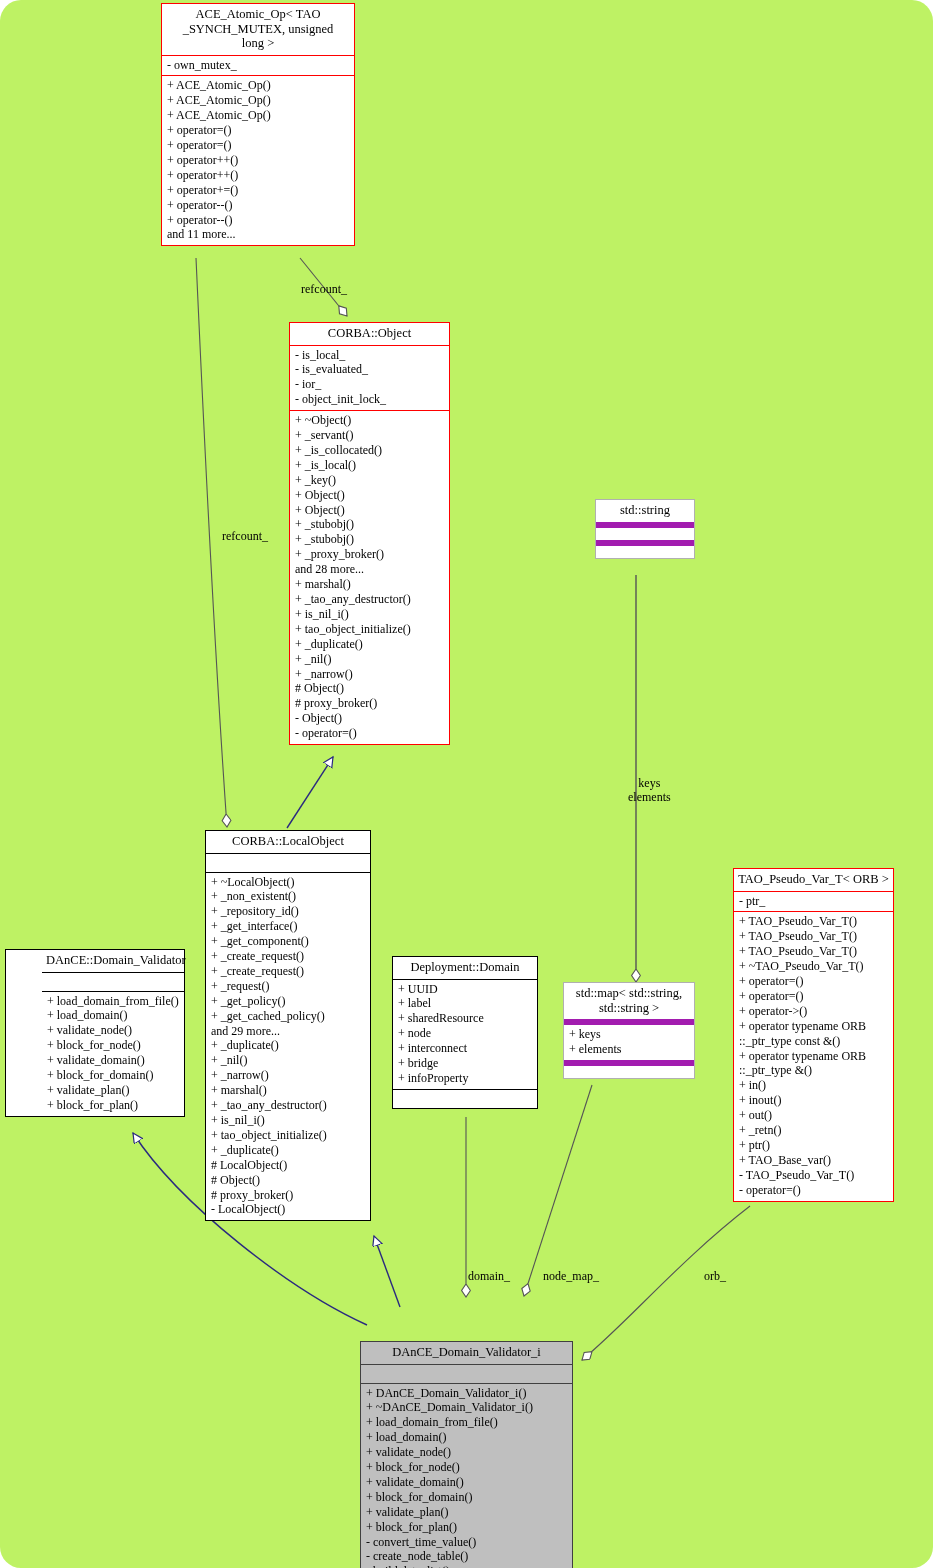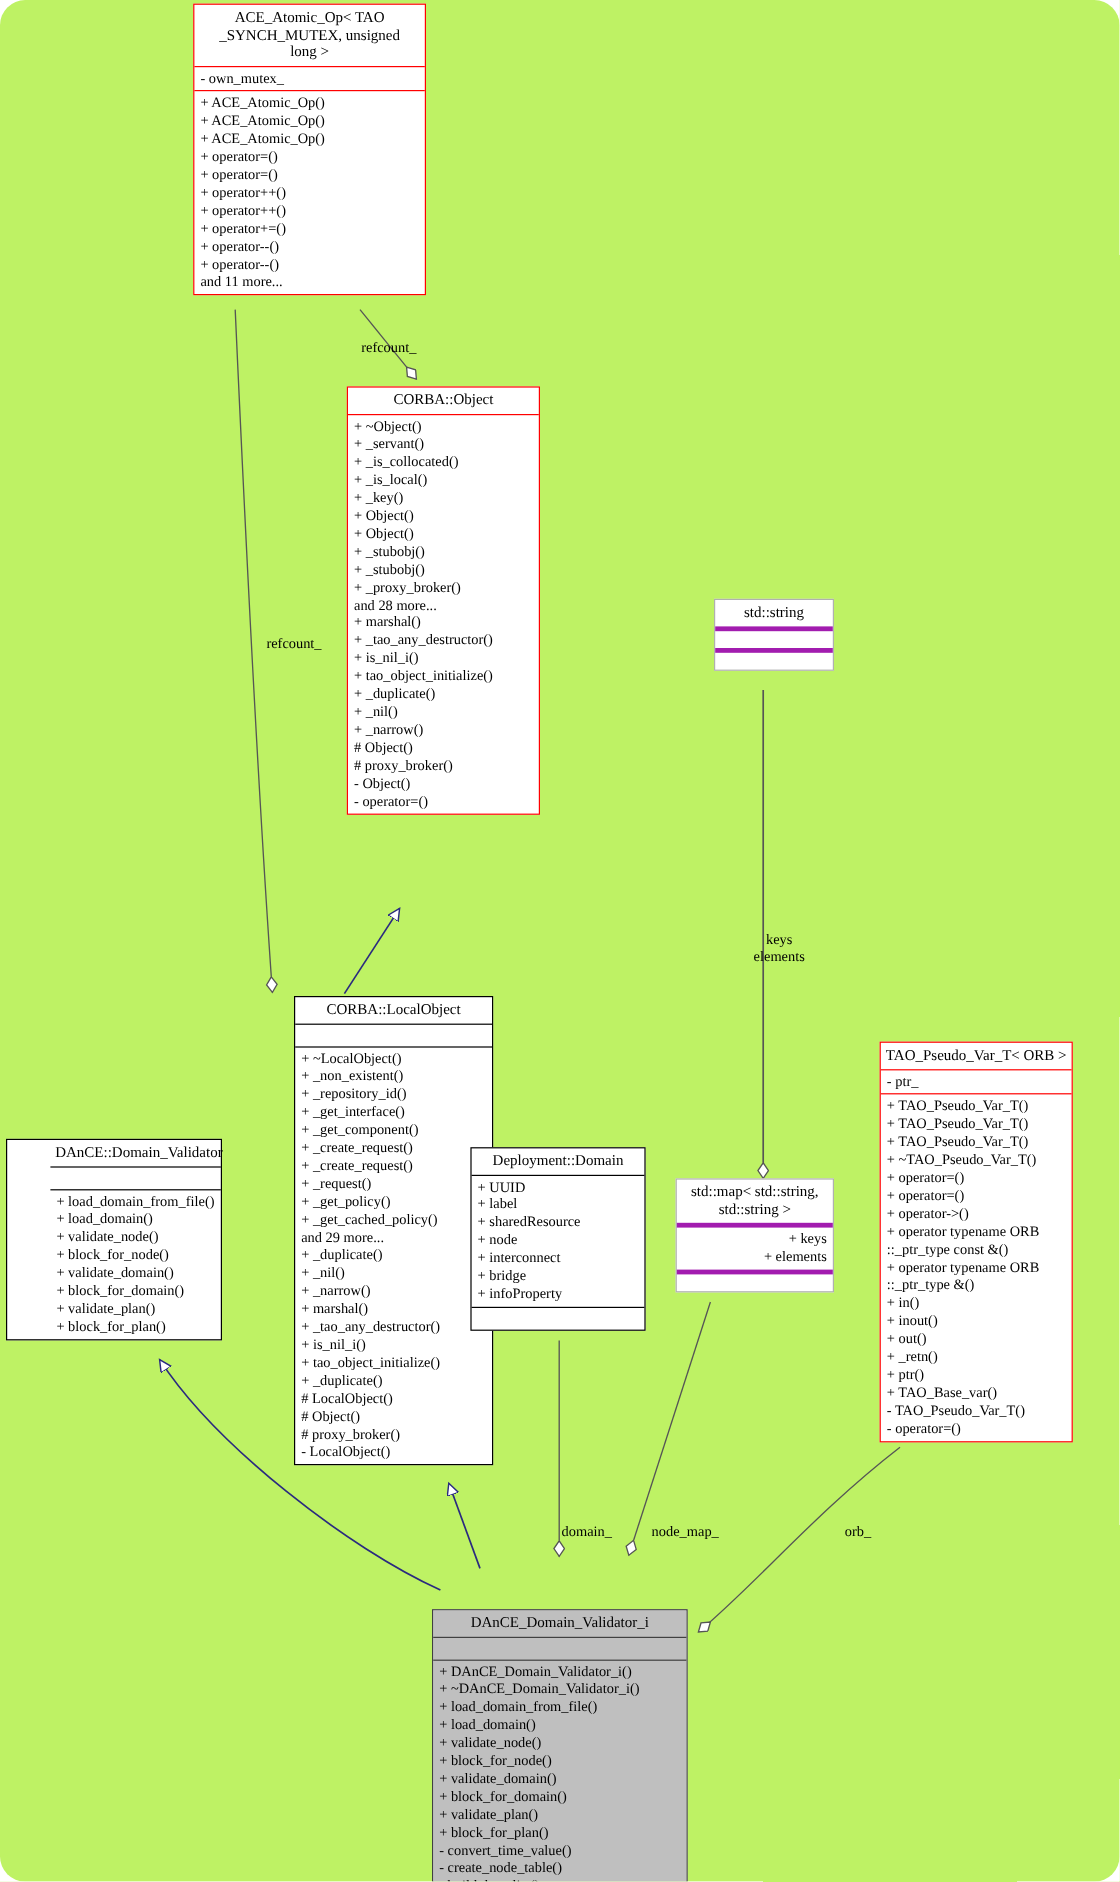--- a/index.html
+++ b/index.html
@@ -41,21 +41,21 @@
     box-sizing: border-box;
     padding: 2px 5px 3px 5px;
   }
   .sec.title {
     text-align: center;
     padding: 3px 4px 4px 4px;
   }
   .node.red > .sec + .sec { border-top: 1px solid #ff0000; }
   .node.black > .sec + .sec { border-top: 1px solid #000000; }
   .node.gray-fill > .sec + .sec { border-top: 1px solid #404040; }
-  .node.lightgray > .sec + .sec { border-top: 4px solid #a21caf; text-align: right; }
+  .node.lightgray > .sec + .sec { border-top: 6px solid #a21caf; }
 
   .title-txt {
     font-size: 12.5px;
     line-height: 14.5px;
     color: #000;
     white-space: pre-line;
   }
   .member {
     font-size: 12px;
     line-height: 14.9px;
@@ -129,20 +129,26 @@
       <div class="member">+ operator+=()</div>
       <div class="member">+ operator--()</div>
       <div class="member">+ operator--()</div>
       <div class="member">and 11 more...</div>
     </div>
   </div>
 
   <div class="node red" style="left:289px; top:322px; width:161px;">
     <div class="sec title">
       <div class="title-txt">CORBA::Object</div>
+    </div>
+    <div class="sec">
+      <div class="member">- is_local_</div>
+      <div class="member">- is_evaluated_</div>
+      <div class="member">- ior_</div>
+      <div class="member">- object_init_lock_</div>
     </div>
     <div class="sec">
       <div class="member">+ ~Object()</div>
       <div class="member">+ _servant()</div>
       <div class="member">+ _is_collocated()</div>
       <div class="member">+ _is_local()</div>
       <div class="member">+ _key()</div>
       <div class="member">+ Object()</div>
       <div class="member">+ Object()</div>
       <div class="member">+ _stubobj()</div>
@@ -156,21 +162,21 @@
       <div class="member">+ _duplicate()</div>
       <div class="member">+ _nil()</div>
       <div class="member">+ _narrow()</div>
       <div class="member"># Object()</div>
       <div class="member"># proxy_broker()</div>
       <div class="member">- Object()</div>
       <div class="member">- operator=()</div>
     </div>
   </div>
 
-  <div class="node black" style="left:205px; top:830px; width:166px;margin-left:40px;">
+  <div class="node black" style="left:205px; top:830px; width:166px;">
     <div class="sec title">
       <div class="title-txt">CORBA::LocalObject</div>
     </div>
     <div class="sec empty"></div>
     <div class="sec">
       <div class="member">+ ~LocalObject()</div>
       <div class="member">+ _non_existent()</div>
       <div class="member">+ _repository_id()</div>
       <div class="member">+ _get_interface()</div>
       <div class="member">+ _get_component()</div>

